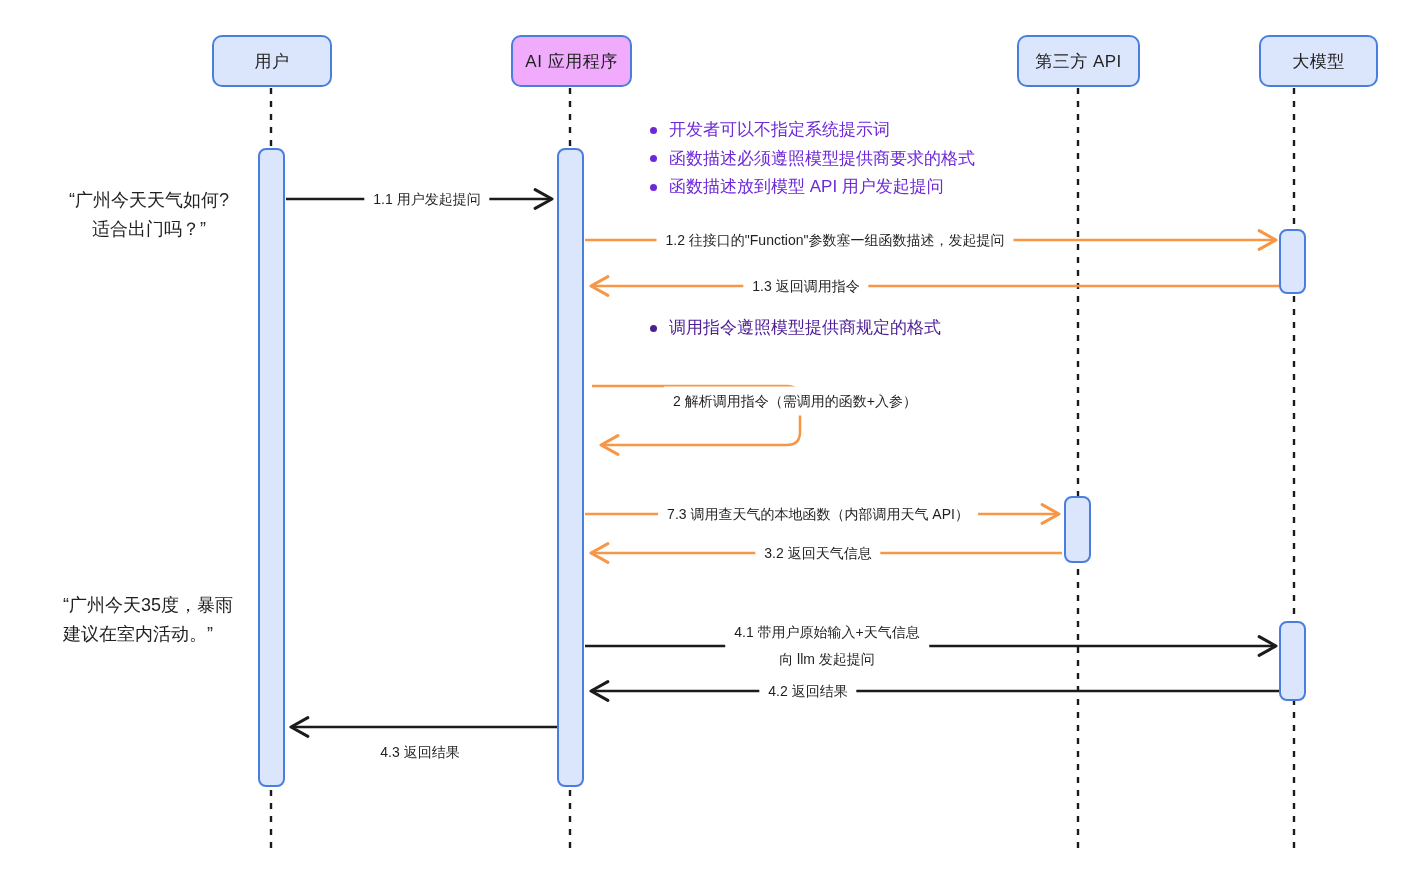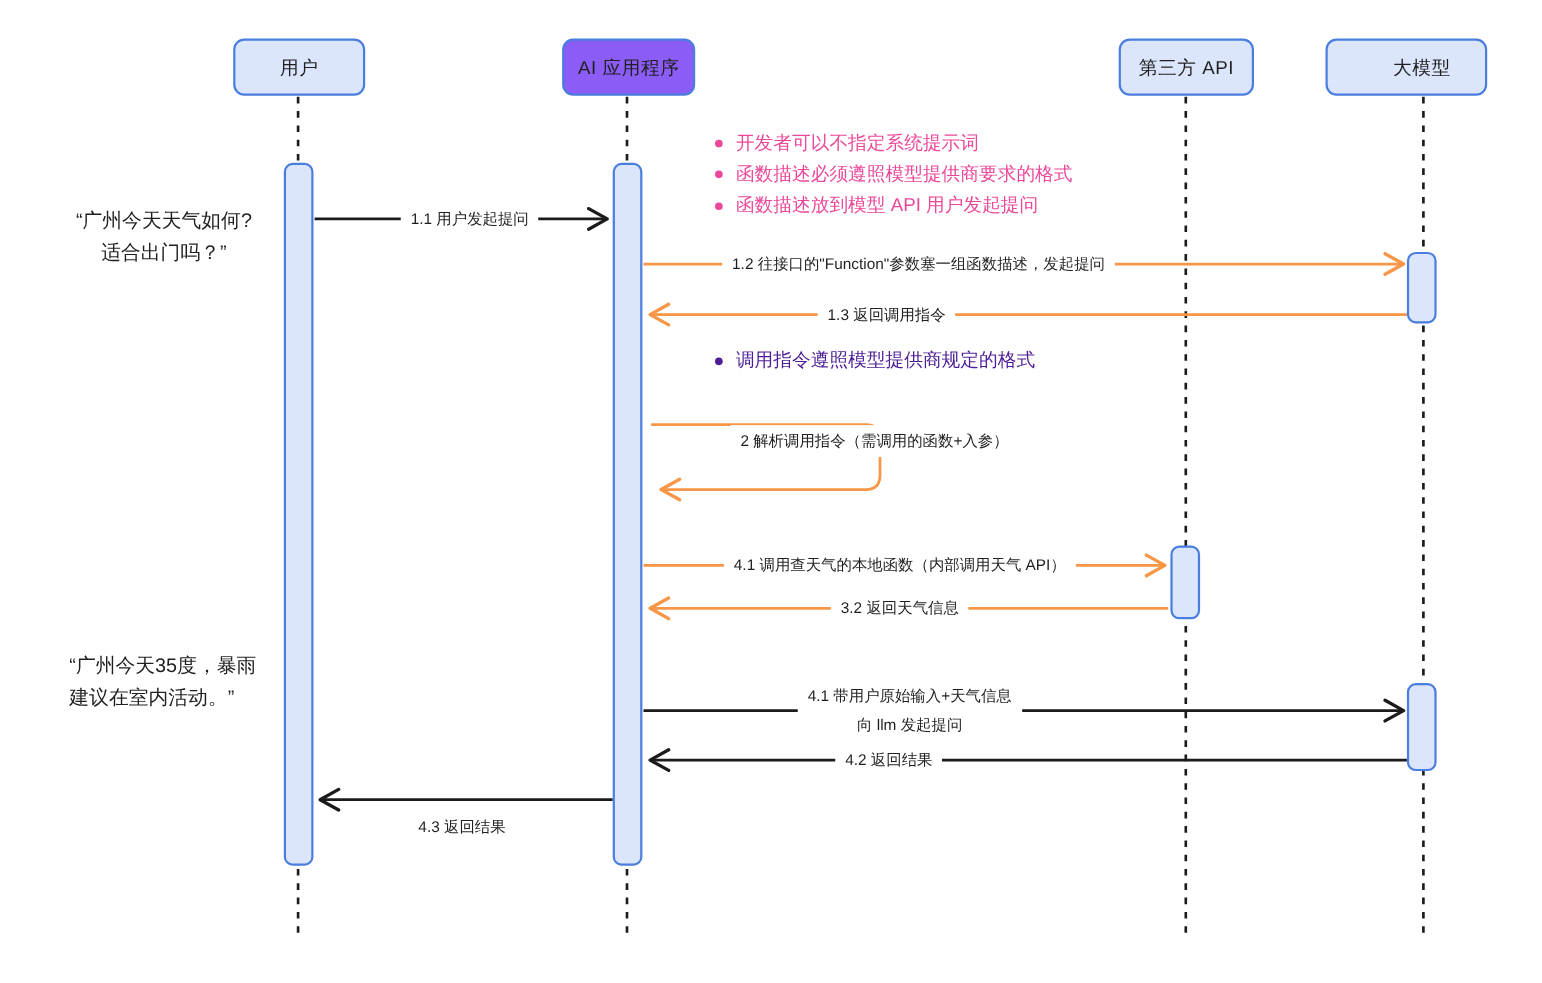--- a/index.html
+++ b/index.html
@@ -12,21 +12,21 @@
 
   
   .pbox{
     position:absolute;height:48px;border:2.5px solid;border-radius:10px;
     display:flex;align-items:center;justify-content:center;
     font-size:17px;font-weight:500;letter-spacing:.5px;box-sizing:content-box;
   }
   .pbox-user{left:212px;top:35px;width:116px;}
   .pbox-app {left:511px;top:35px;width:117px;}
   .pbox-api {left:1017px;top:35px;width:119px;}
-  .pbox-llm {left:1205px;top:35px;width:115px;padding-left:28px;}
+  .pbox-llm {left:1259px;top:35px;width:115px;}
 
   
   .act{
     position:absolute;width:23px;border:2.5px solid;border-radius:8px;box-sizing:content-box;
   }
   .act-user{left:258px;top:148px;height:635px;}
   .act-app {left:557px;top:148px;height:635px;}
   .act-api {left:1064px;top:496px;height:63px;}
   .act-llm1{left:1279px;top:229px;height:61px;}
   .act-llm2{left:1279px;top:621px;height:76px;}
@@ -84,31 +84,31 @@
 
   <div class="act act-user" style="background: rgb(219, 229, 251); border-color: rgb(74, 126, 222);"></div>
   <div class="act act-app" style="background: rgb(219, 229, 251); border-color: rgb(74, 126, 222);"></div>
   <div class="act act-api" style="background: rgb(219, 229, 251); border-color: rgb(74, 126, 222);"></div>
   <div class="act act-llm1" style="background: rgb(219, 229, 251); border-color: rgb(74, 126, 222);"></div>
   <div class="act act-llm2" style="background: rgb(219, 229, 251); border-color: rgb(74, 126, 222);"></div>
 
   <div class="pbox pbox-user" style="background: rgb(219, 229, 251); border-color: rgb(74, 126, 222);">
     <span>用户</span>
   </div>
-  <div class="pbox pbox-app" style="background: #8b5cf6; border-color: rgb(74, 126, 222);">
+  <div class="pbox pbox-app" style="background: #f0abfc; border-color: rgb(74, 126, 222);">
     <span>AI 应用程序</span>
   </div>
   <div class="pbox pbox-api" style="background: rgb(219, 229, 251); border-color: rgb(74, 126, 222);">
     <span>第三方 API</span>
   </div>
   <div class="pbox pbox-llm" style="background: rgb(219, 229, 251); border-color: rgb(74, 126, 222);">
     <span>大模型</span>
   </div>
 
-  <ul class="note" style="left: 650px; top: 116px; color: #ec4899;">
+  <ul class="note" style="left: 650px; top: 116px; color: #6d28d9;">
     <li>
         <span class="dot"></span>
         <span>开发者可以不指定系统提示词</span>
       </li>
     <li>
         <span class="dot"></span>
         <span>函数描述必须遵照模型提供商要求的格式</span>
       </li>
     <li>
         <span class="dot"></span>
@@ -119,21 +119,21 @@
     <li>
         <span class="dot"></span>
         <span>调用指令遵照模型提供商规定的格式</span>
       </li>
   </ul>
 
   <div class="msg" style="left:427px;top:199px;">1.1 用户发起提问</div>
   <div class="msg" style="left:835px;top:240px;">1.2 往接口的"Function"参数塞一组函数描述，发起提问</div>
   <div class="msg" style="left:806px;top:286px;">1.3 返回调用指令</div>
   <div class="msg" style="left:795px;top:401px;">2 解析调用指令（需调用的函数+入参）</div>
-  <div class="msg" style="left:818px;top:514px;">4.1 调用查天气的本地函数（内部调用天气 API）</div>
+  <div class="msg" style="left:818px;top:514px;">7.3 调用查天气的本地函数（内部调用天气 API）</div>
   <div class="msg" style="left:818px;top:553px;">3.2 返回天气信息</div>
   <div class="msg" style="left:827px;top:646px;">
     <div>4.1 带用户原始输入+天气信息</div>
     <div>向 llm 发起提问</div>
   </div>
   <div class="msg" style="left:808px;top:691px;">4.2 返回结果</div>
   <div class="msg" style="left:420px;top:752px;">4.3 返回结果</div>
 
   <div class="quote center" style="left:42px;top:186px;width:214px;">
     <div>“广州今天天气如何?</div>

